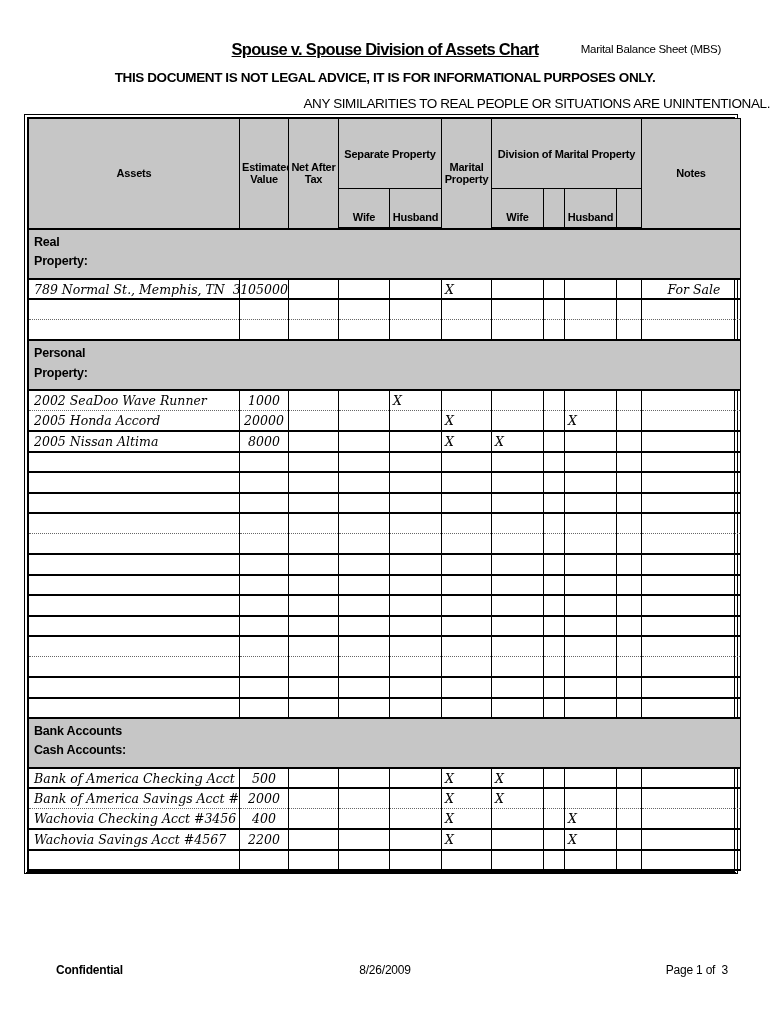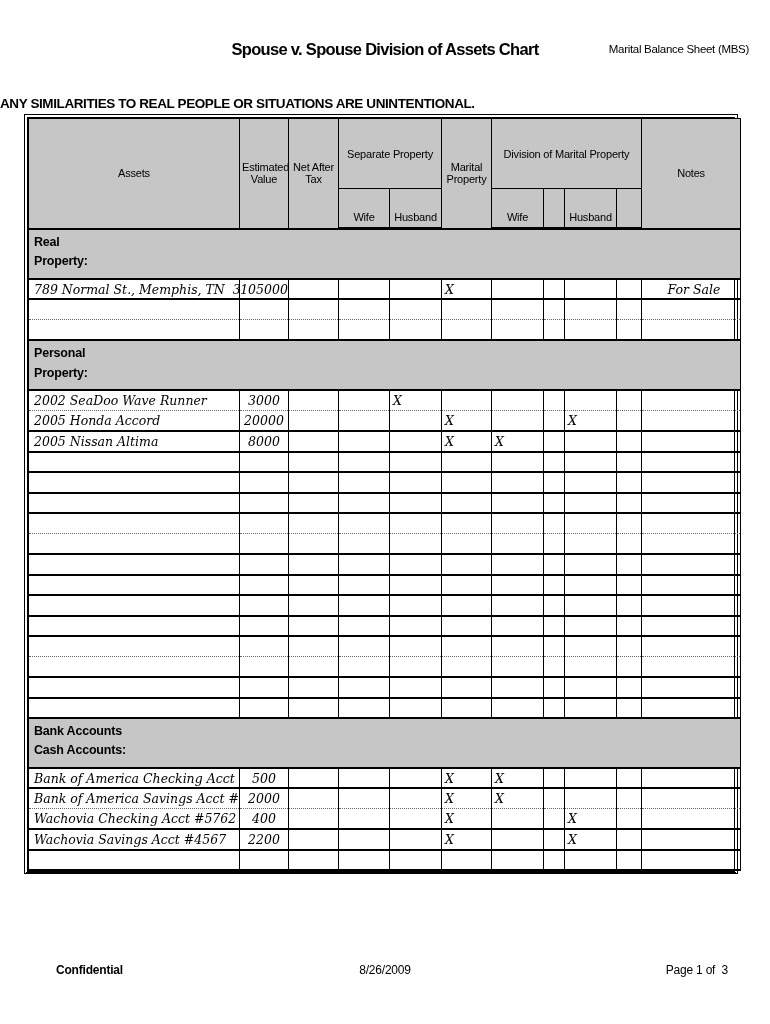--- a/index.html
+++ b/index.html
@@ -4,45 +4,45 @@
 <style>
   * { margin:0; padding:0; box-sizing:border-box; }
   html,body { background:#fff; }
   .page {
     position:relative; width:770px; height:1024px; background:#fff;
     font-family:"Liberation Sans", sans-serif; color:#000; overflow:hidden;
   }
   
   .doc-title {
     position:absolute; top:40px; left:0; width:100%; text-align:center;
-    font-size:16.5px; font-weight:bold; letter-spacing:-0.7px;
+    font-size:16.5px; font-weight:bold; letter-spacing:-0.7px;text-decoration:underline;
   }
   .doc-type {
-    position:absolute; top:43px; right:21px;
+    position:absolute; top:43px; right:49px;
     font-size:11.5px; letter-spacing:-0.3px; font-weight:normal;
   }
   .disclaimer1 {
     position:absolute; top:70px; left:0; width:100%; text-align:center;
     font-size:13.5px; font-weight:bold; letter-spacing:-0.4px;
   }
   .disclaimer2 {
-    position:absolute; top:96px; left:0; width:100%; text-align:left;
-    font-size:13.5px; font-weight:bold; letter-spacing:-0.4px;
+    position:absolute; top:96px; left:0; width:100%; text-align:right;
+    font-size:13.5px; font-weight:normal; letter-spacing:-0.4px;
   }
   
   .table-frame {
     position:absolute; left:24px; top:114px; width:714px;
     border:4px double #000; border-bottom:3px solid #000; background:#fff;
   }
   table { width:100%; border-collapse:collapse; table-layout:fixed; }
   th, td { overflow:hidden; }
   thead th {
     background:var(--header-gray, #c6c6c6);
     border:1px solid #000;
-    font-size:11px; font-weight:normal; letter-spacing:-0.2px;
+    font-size:11px; font-weight:bold; letter-spacing:-0.2px;
     text-align:center; vertical-align:middle; padding:2px;
   }
   thead tr.main th { height:70px; }
   thead tr.sub th { height:40px; vertical-align:bottom; padding-bottom:4px; }
   thead tr.sub th { border-bottom:3px solid #000;margin-left:8px; }
   tbody td {
     border-left:1px solid #000; border-right:1px solid #000;
     border-bottom:2px solid #000;
     height:20.5px; vertical-align:middle;
     font-family:"DejaVu Serif", serif; font-style:italic; font-size:12.5px;
@@ -66,20 +66,21 @@
   .foot-center { position:absolute; left:0; width:100%; text-align:center; }
   .foot-right  { position:absolute; right:42px; white-space:pre; }
 </style>
 </head>
 <body>
 
 <div class="page">
 
   <div class="doc-title">Spouse v. Spouse Division of Assets Chart</div>
   <div class="doc-type">Marital Balance Sheet (MBS)</div>
+  <div class="disclaimer1">THIS DOCUMENT IS NOT LEGAL ADVICE, IT IS FOR INFORMATIONAL PURPOSES ONLY.</div>
   <div class="disclaimer2">ANY SIMILARITIES TO REAL PEOPLE OR SITUATIONS ARE UNINTENTIONAL.</div>
 
   <div class="table-frame">
     <table>
       <colgroup>
         <col style="width:211px">
           <col style="width:49px">
           <col style="width:50px">
         <col style="width:51px">
           <col style="width:52px">
@@ -156,21 +157,21 @@
             <td class="c-notes"></td>
           </tr>
           <tr>
             <td colspan="11" class="section-band">
               <div>Personal</div>
               <div>Property:</div>
             </td>
           </tr>
           <tr class="dotted">
             <td class="c-asset">2002 SeaDoo Wave Runner</td>
-            <td class="c-num">3000</td>
+            <td class="c-num">1000</td>
             <td class="c-num"></td>
             <td class="c-x"></td>
             <td class="c-x">X</td>
             <td class="c-x"></td>
             <td class="c-x"></td>
             <td class="c-x"></td>
             <td class="c-x"></td>
             <td class="c-x"></td>
             <td class="c-notes"></td>
           </tr>
@@ -395,21 +396,21 @@
             <td class="c-x"></td>
             <td class="c-x"></td>
             <td class="c-x">X</td>
             <td class="c-x">X</td>
             <td class="c-x"></td>
             <td class="c-x"></td>
             <td class="c-x"></td>
             <td class="c-notes"></td>
           </tr>
           <tr>
-            <td class="c-asset">Wachovia Checking Acct #5762</td>
+            <td class="c-asset">Wachovia Checking Acct #3456</td>
             <td class="c-num">400</td>
             <td class="c-num"></td>
             <td class="c-x"></td>
             <td class="c-x"></td>
             <td class="c-x">X</td>
             <td class="c-x"></td>
             <td class="c-x"></td>
             <td class="c-x">X</td>
             <td class="c-x"></td>
             <td class="c-notes"></td>

